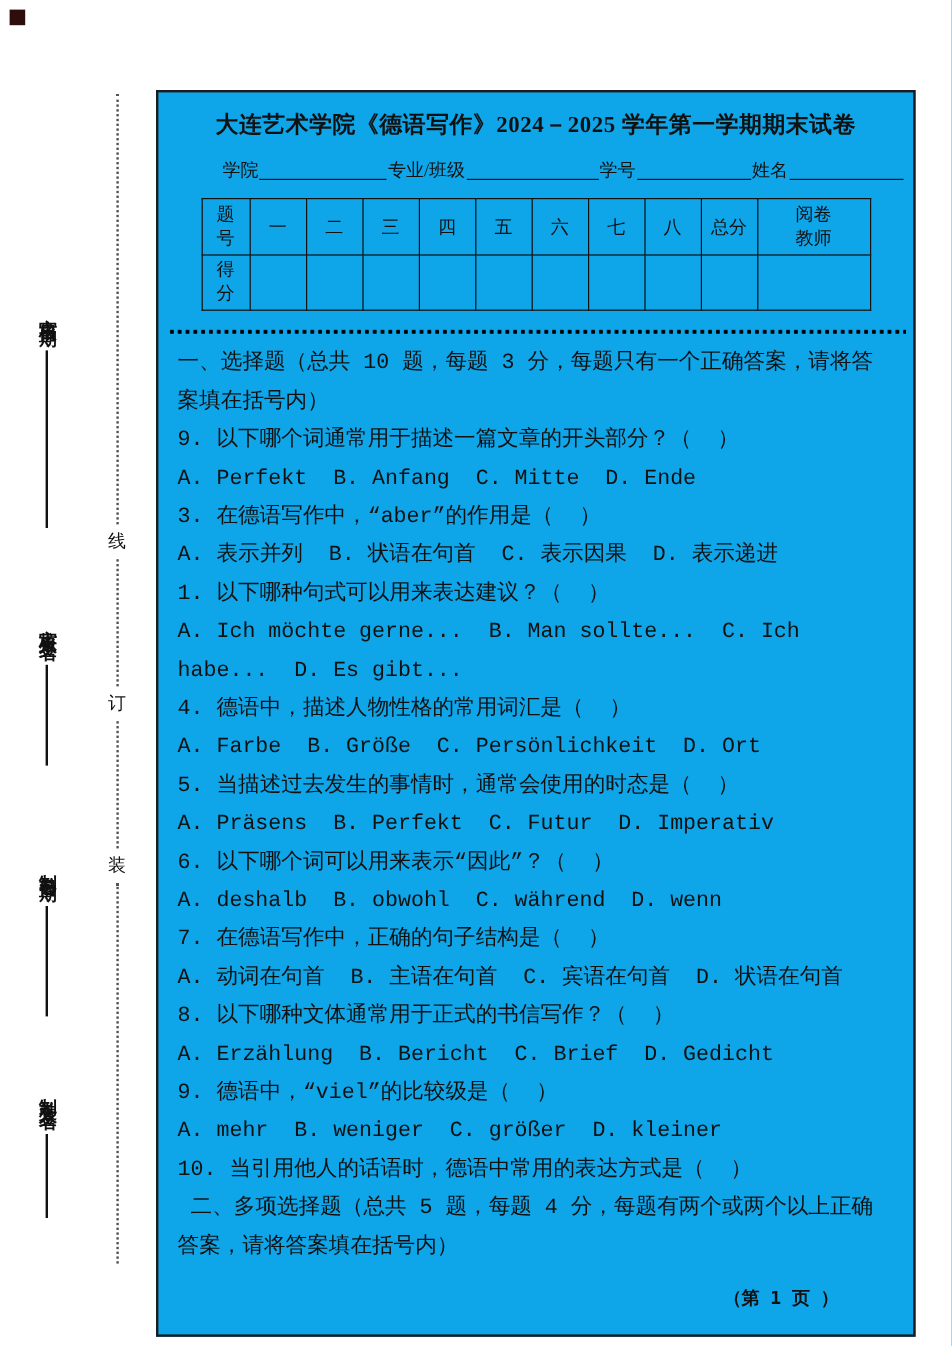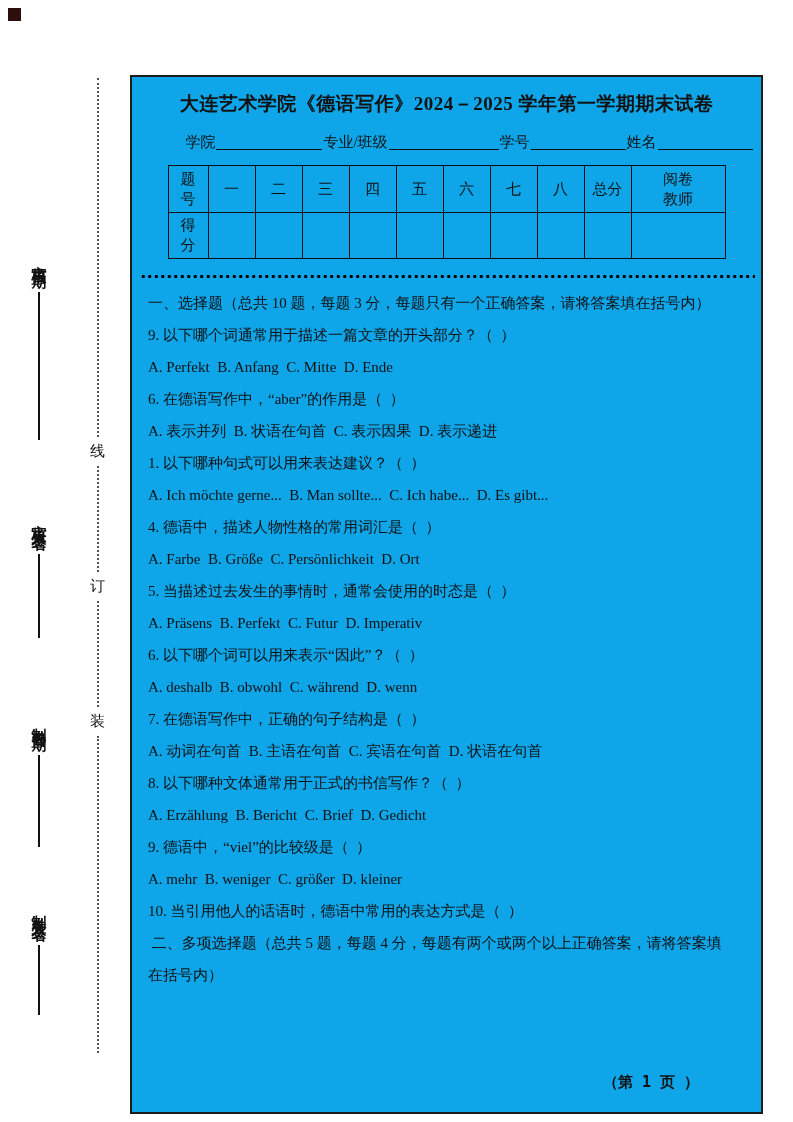--- a/index.html
+++ b/index.html
@@ -46,21 +46,21 @@
   .r2 td { height: 39px; }
   .c-qnum { width: 40px; } .c-std { width: 47px; } .c-grader { width: 94px; }
   .stack { white-space: pre-line; line-height: 1.35; }
 
   .dotted {
     height: 5px; margin: 15px 6px 0 8px;
     background-image: radial-gradient(circle, #000 1.7px, transparent 1.9px);
     background-size: 6.5px 5px; background-repeat: repeat-x; background-position: left center;
   }
 
-  .content { padding: 8px 26px 0 16px; font-size: 15px; font-family: Liberation Serif, serif; }
+  .content { padding: 8px 26px 0 16px; font-size: 18px; font-family: Liberation Mono, monospace; }
   .content p { margin: 0; line-height: 32px; white-space: pre-wrap; }
   .sec-heading { }
 
   .footer { position: absolute; right: 62px; bottom: 20px; font-weight: bold; font-size: 15px; font-family: "DejaVu Sans Mono", "Liberation Serif", serif; }
 </style>
 </head>
 <body>
 
 <div class="corner-mark"></div>
 
@@ -143,21 +143,21 @@
   <div class="dotted"></div>
 
   <div class="content">
     <p class="sec-heading">一、选择题（总共 10 题，每题 3 分，每题只有一个正确答案，请将答案填在括号内）</p>
 
     <div>
       <p>9. 以下哪个词通常用于描述一篇文章的开头部分？（  ）</p>
       <p>A. Perfekt  B. Anfang  C. Mitte  D. Ende</p>
     </div>
     <div>
-      <p>6. 在德语写作中，“aber”的作用是（  ）</p>
+      <p>3. 在德语写作中，“aber”的作用是（  ）</p>
       <p>A. 表示并列  B. 状语在句首  C. 表示因果  D. 表示递进</p>
     </div>
     <div>
       <p>1. 以下哪种句式可以用来表达建议？（  ）</p>
       <p>A. Ich möchte gerne...  B. Man sollte...  C. Ich habe...  D. Es gibt...</p>
     </div>
     <div>
       <p>4. 德语中，描述人物性格的常用词汇是（  ）</p>
       <p>A. Farbe  B. Größe  C. Persönlichkeit  D. Ort</p>
     </div>

